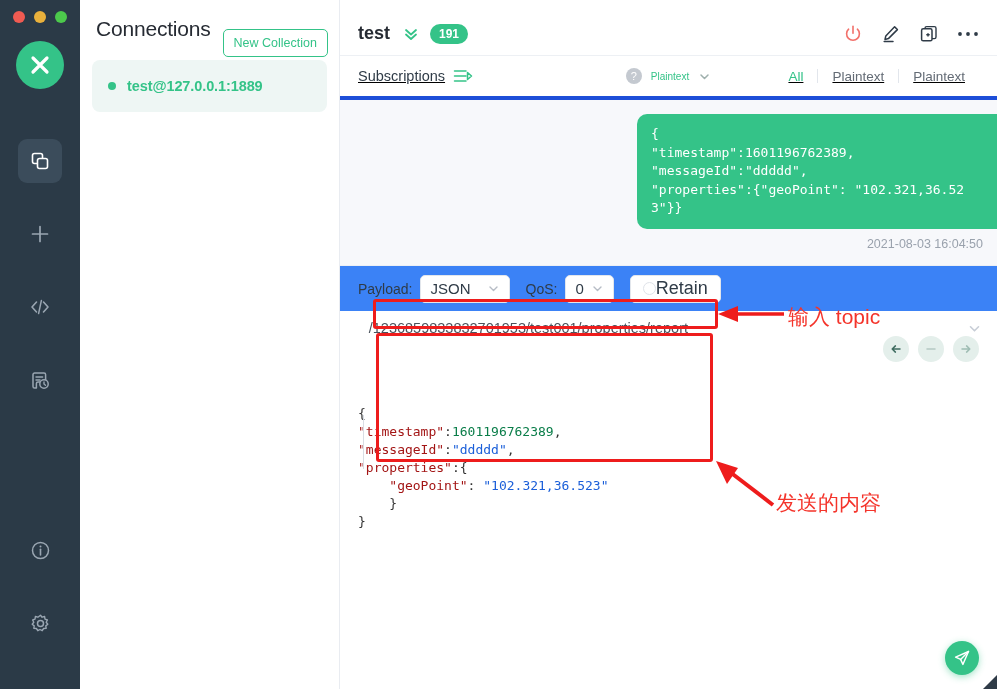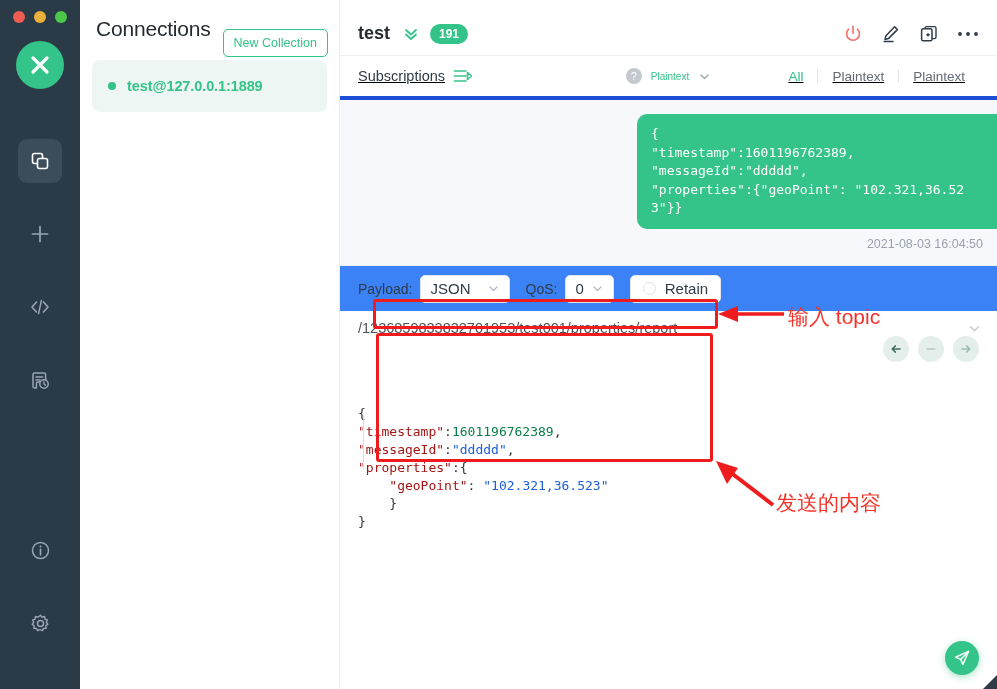--- a/index.html
+++ b/index.html
@@ -159,34 +159,34 @@
     border: 1px solid #e2e6ec; border-radius: 5px;
     height: 28px; display: flex; align-items: center;
     padding: 0 9px; gap: 16px; font-size: 15px; color: #2f3b47;
     cursor: pointer; background: #fff; margin-right: 16px;
   }
   .mini-select.qos { gap: 7px; }
   .sel-chev { color: #b6bcc5; display: flex; }
   .retain-box {
     border: 1px solid #e2e6ec; border-radius: 5px;
     height: 28px; display: flex; align-items: center;
-    padding: 0 12px; gap: 9px; font-size: 15px; color: #2f3b47;
+    padding: 0 12px; font-size: 18px; color: #2f3b47;
     cursor: pointer; background: #fff;
   }
   .radio { width: 13px; height: 13px; border-radius: 50%; border: 1.5px solid #dfe3e9; }
 
   
   .topic-row {
     height: 34px; display: flex; align-items: center;
     padding: 0 18px; position: relative;
   }
   .topic-input {
     font-size: 14.5px; color: #4a525c; flex: 0 0 auto;
     background: transparent; border: none; outline: none;
-    width: 330px; font-family: "Liberation Sans", sans-serif;
+    width: 330px; font-family: "Liberation Sans", sans-serif; text-align: right;
   }
   .topic-chev { position: absolute; right: 15px; color: #c7cdd6; display: flex; cursor: pointer; }
 
   
   .editor {
     flex: 1 1 auto; padding: 6px 18px 0 18px;
     font-family: "DejaVu Sans Mono", monospace;
     font-size: 13px; line-height: 18px;
     background: #ffffff; position: relative;
     white-space: pre; color: #333;

